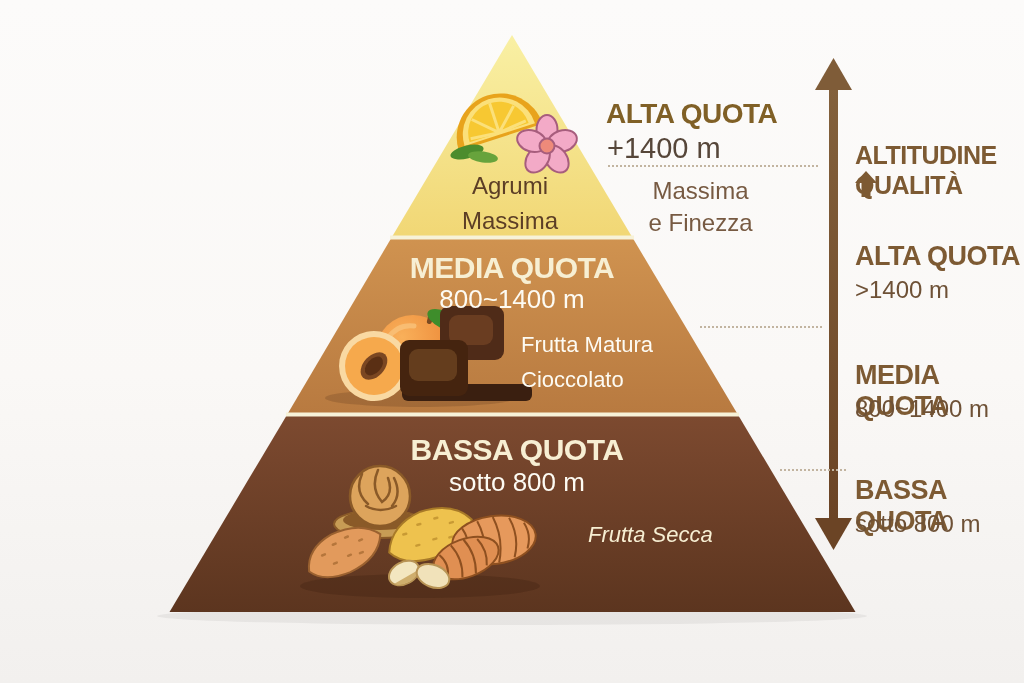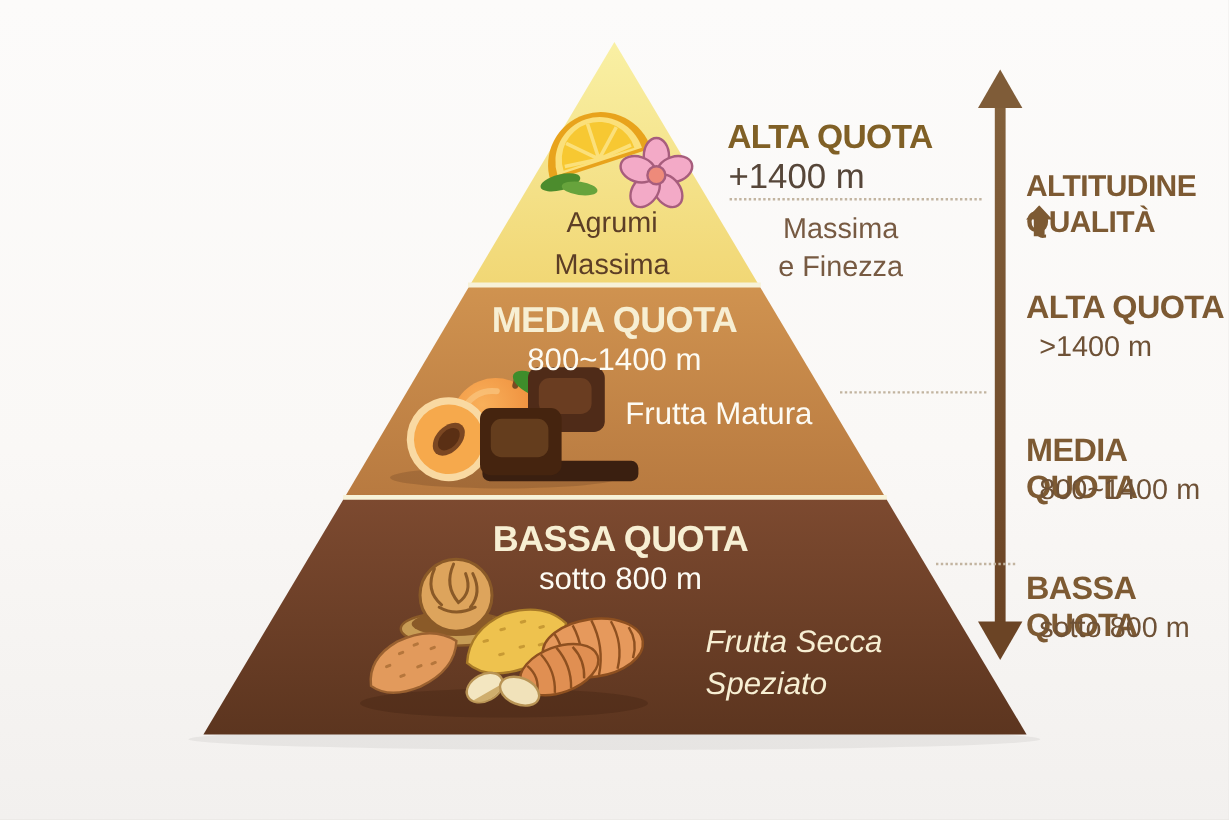--- a/index.html
+++ b/index.html
@@ -18,36 +18,36 @@
 
   .tier1-flavor{left:410px;top:168px;width:200px;text-align:center;
     font-size:24px;line-height:35px;color:var(--tier-dark-text,#5c3e26);}
   .tier-head{font-weight:bold;font-size:30px;letter-spacing:-0.5px;color:var(--cream-text,#f7efd3);
     text-align:center;}
   .tier-range{font-size:26px;color:var(--white-text,#fdfbf3);text-align:center;}
   .mid-head{left:392px;top:251px;width:240px;}
   .mid-range{left:392px;top:284px;width:240px;}
   .bot-head{left:397px;top:433px;width:240px;}
   .bot-range{left:397px;top:467px;width:240px;}
-  .flavor-lines{font-size:26px;line-height:35px;color:var(--white-text,#fdfbf3);}
+  .flavor-lines{font-size:22px;line-height:35px;color:var(--white-text,#fdfbf3);}
   .mid-flavors{left:521px;top:327px;}
   .bot-flavors{left:588px;top:517px;color:var(--cream-text,#f7efd3);font-style:italic;}
 
   .callout-head{left:606px;top:98px;font-weight:bold;font-size:28px;letter-spacing:-0.5px;
     color:var(--callout-heading,#806026);}
   .callout-range{left:607px;top:132px;font-size:29px;color:var(--range-text,#564639);}
   .callout-desc{left:613px;top:175px;width:175px;text-align:center;
     font-size:24px;line-height:32px;color:var(--desc-text,#775a42);}
 
   .dotted{border-top:2px dotted var(--dotted,#c2b4a0);height:0;}
   .d1{left:608px;top:165px;width:210px;}
   .d2{left:700px;top:326px;width:122px;}
   .d3{left:780px;top:469px;width:66px;}
   .axis-head{font-weight:bold;font-size:25px;letter-spacing:-0.5px;color:var(--axis-heading,#7d5a33);}
-  .axis-val{font-size:24px;color:var(--axis-value,#6e5136);margin-left:11px;}
+  .axis-val{font-size:24px;color:var(--axis-value,#6e5136);}
   .t-altitudine{left:855px;top:141px;}
   .q-row{left:855px;top:171px;display:flex;align-items:center;gap:7px;}
   .q-row .axis-head{font-size:25px;}
   .a1h{left:855px;top:241px;font-size:27px;} .a1v{left:855px;top:276px;}
   .a2h{left:855px;top:360px;font-size:27px;} .a2v{left:855px;top:395px;}
   .a3h{left:855px;top:475px;font-size:27px;} .a3v{left:855px;top:510px;}
 </style>
 </head>
 <body>
 
@@ -182,27 +182,27 @@
   <div class="abs callout-range">+1400 m</div>
   <div class="abs callout-desc">
     <div>Massima</div>
     <div>e Finezza</div>
   </div>
 
   <div class="abs tier-head mid-head">MEDIA QUOTA</div>
   <div class="abs tier-range mid-range">800~1400 m</div>
   <div class="abs flavor-lines mid-flavors">
     <div>Frutta Matura</div>
+    <div>Cioccolato</div>
   </div>
 
   <div class="abs tier-head bot-head">BASSA QUOTA</div>
   <div class="abs tier-range bot-range">sotto 800 m</div>
   <div class="abs flavor-lines bot-flavors">
     <div>Frutta Secca</div>
-    <div>Speziato</div>
   </div>
 
   <div class="abs axis-head t-altitudine">ALTITUDINE</div>
   <div class="abs q-row">
     <svg width="22" height="26" viewBox="0 0 22 26">
       <path d="M11,0 L22,12 H15.5 V26 H6.5 V12 H0 Z" fill="#7d5a33"></path>
     </svg>
     <span class="axis-head">QUALITÀ</span>
   </div>
 

